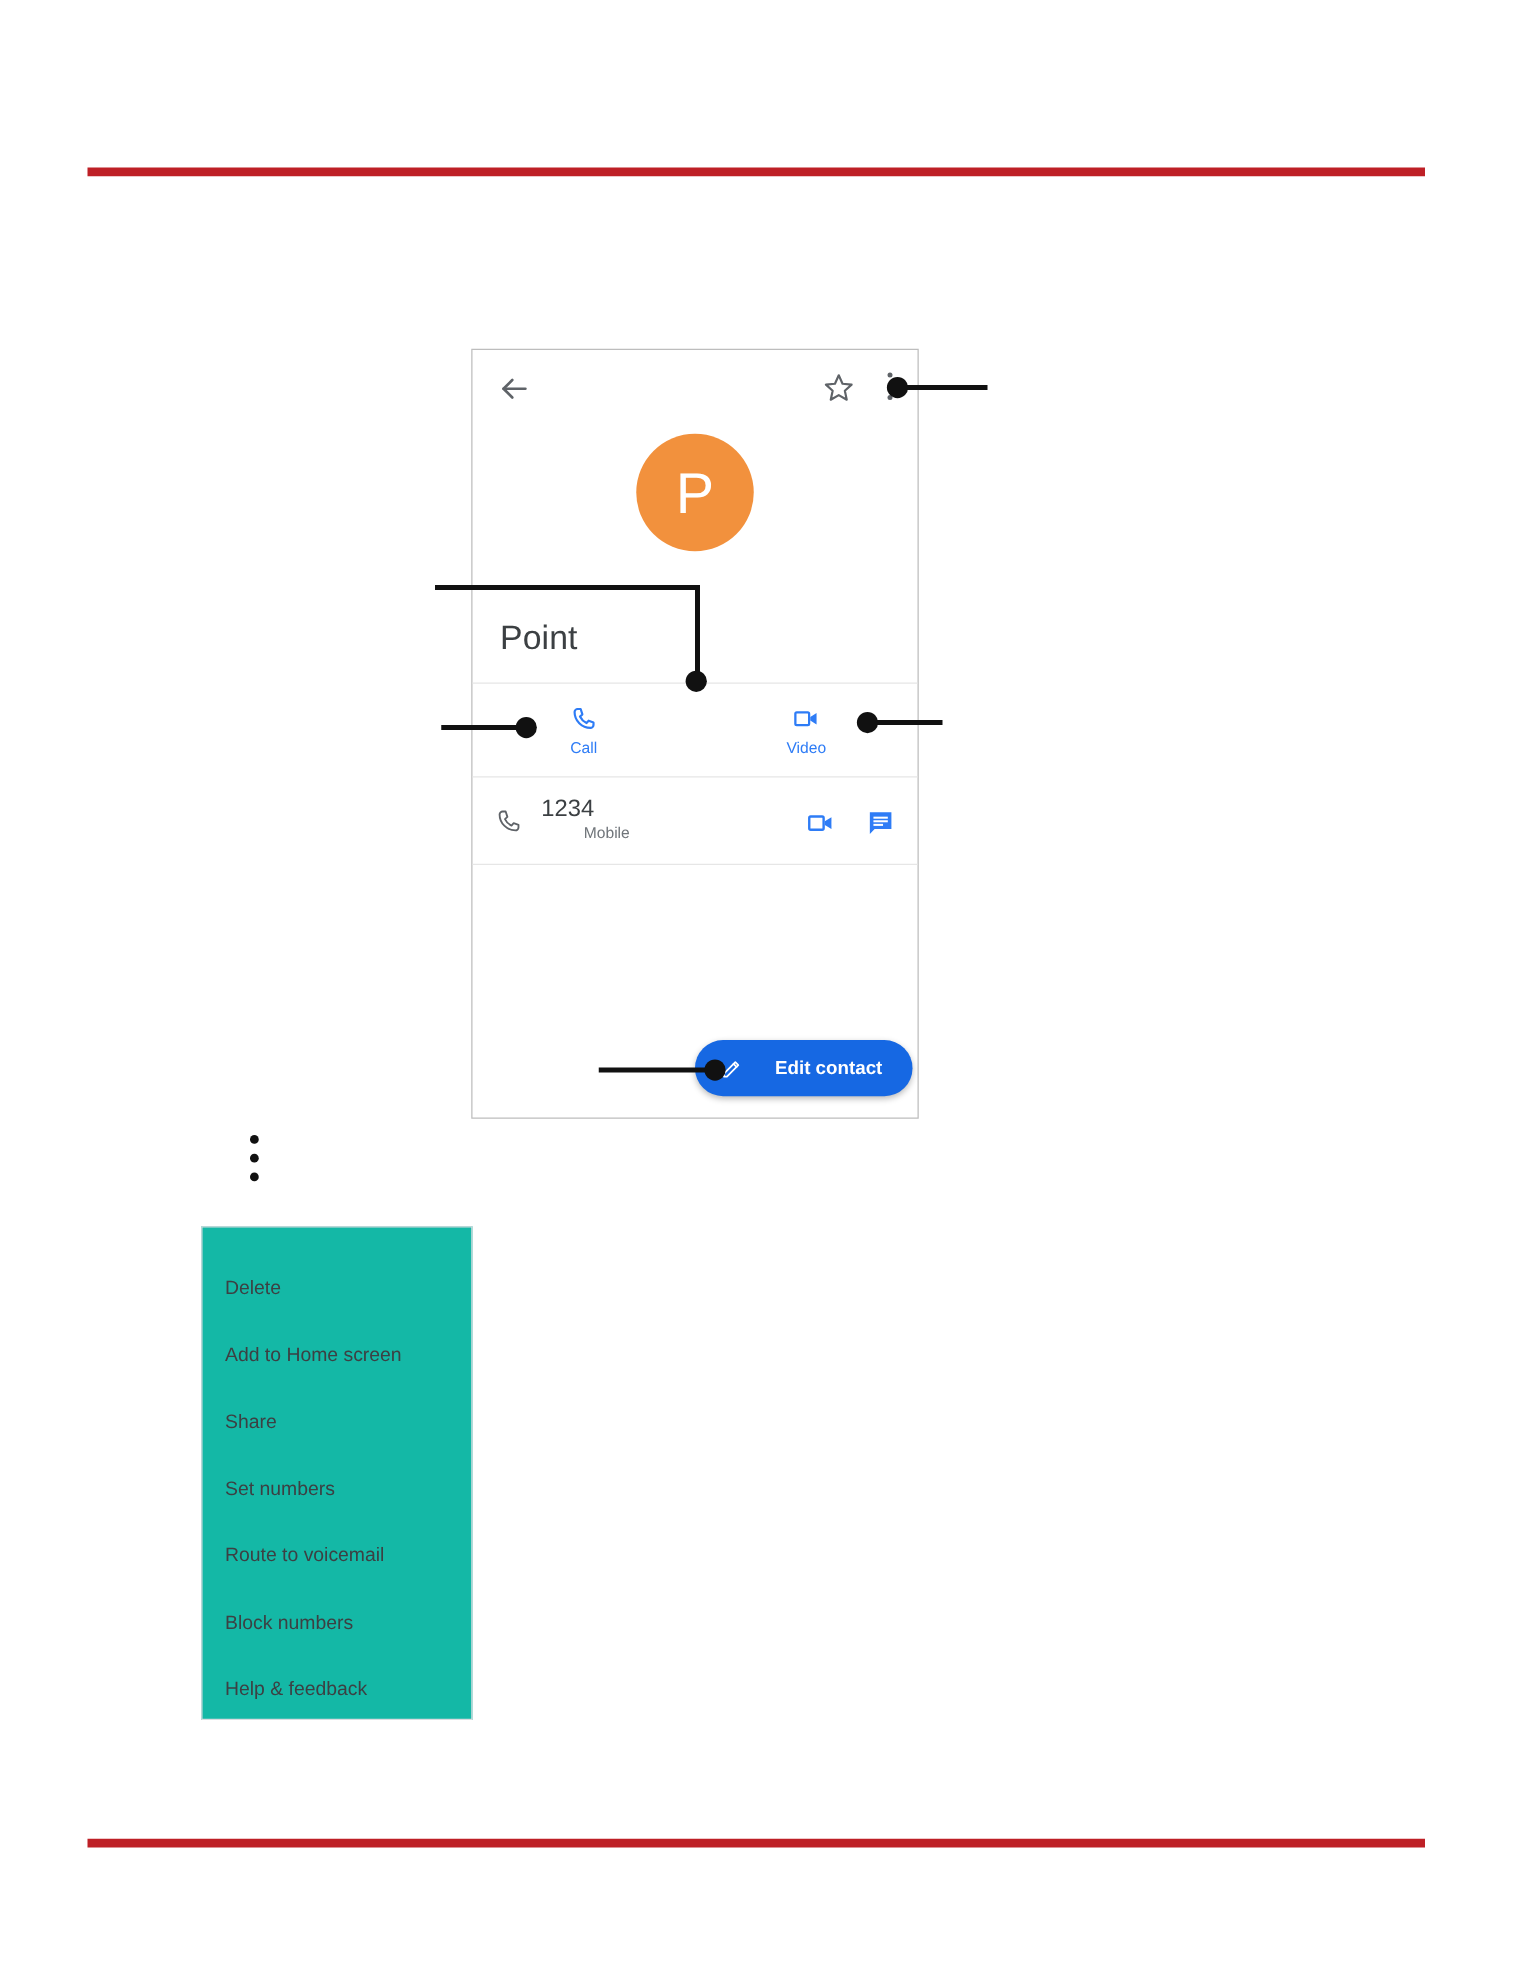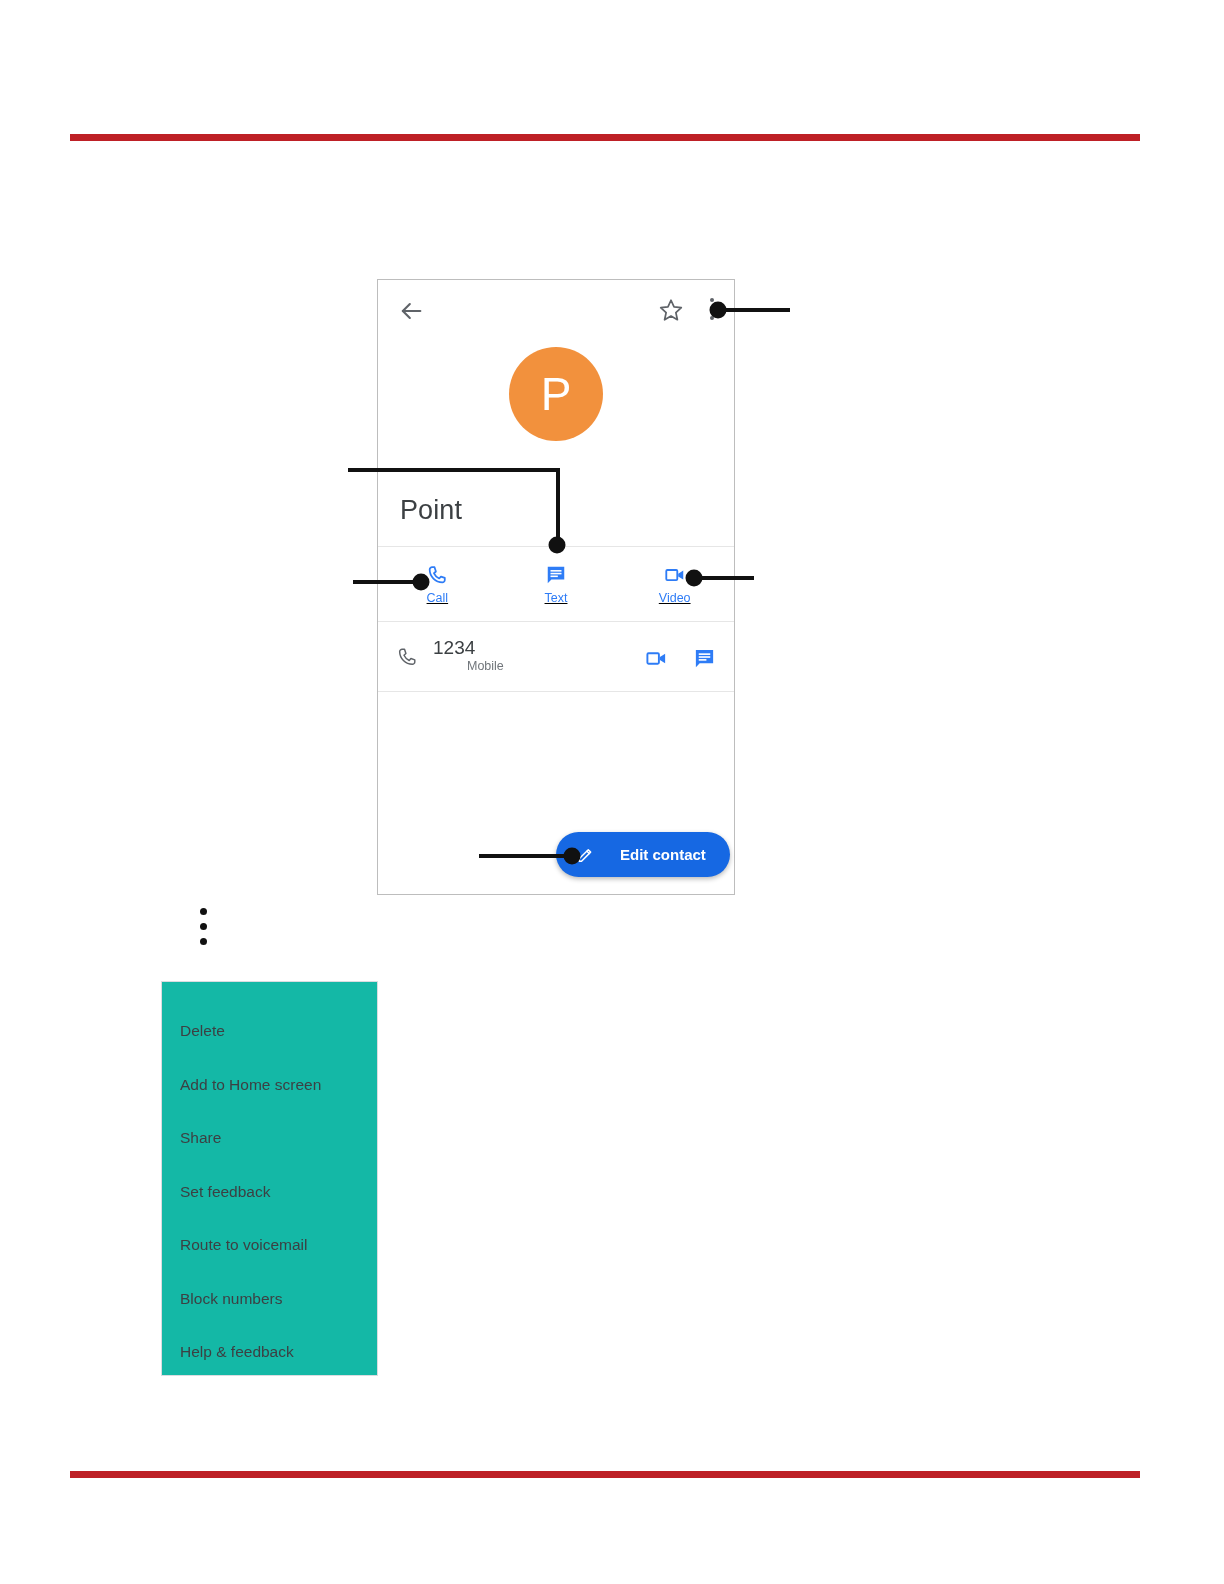--- a/index.html
+++ b/index.html
@@ -116,21 +116,20 @@
   .divider.d3 { top: 411px; }
 
   
   .actions {
     position: absolute;
     left: 0;
     top: 267px;
     width: 100%;
     height: 74px;
     display: flex;
-    text-decoration: underline;
   }
   .action {
     flex: 1 1 0;
     display: flex;
     flex-direction: column;
     align-items: center;
     justify-content: center;
     gap: 5px;
     color: #2E7CF6;
     font-size: 12.5px;
@@ -284,33 +283,20 @@
     <div class="action">
       <span class="glyph">
         <svg viewBox="0 0 24 24" width="22" height="22" fill="none" stroke="#2E7CF6" stroke-width="1.9" stroke-linecap="round" stroke-linejoin="round">
           <path d="M6.6 3.5 C5.3 3.5 4 4.8 4 6.1 c0 7.6 6.3 13.9 13.9 13.9 1.3 0 2.6-1.3 2.6-2.6 l0-2.2 -4.2-1.5 -1.9 2.1 c-2.5-1.2-4.5-3.2-5.7-5.7 l2.1-1.9 -1.5-4.7z"></path>
         </svg>
       </span>
       <span>Call</span>
     </div>
     <div class="action">
       <span class="glyph">
-        <svg viewBox="0 0 24 24" width="22" height="22" fill="#2E7CF6">
-          <path d="M3 3h18v14H7l-4 4z"></path>
-          <g fill="#ffffff">
-            <rect x="6" y="6.6" width="12" height="1.7"></rect>
-            <rect x="6" y="9.6" width="12" height="1.7"></rect>
-            <rect x="6" y="12.6" width="8" height="1.7"></rect>
-          </g>
-        </svg>
-      </span>
-      <span>Text</span>
-    </div>
-    <div class="action">
-      <span class="glyph">
         <svg viewBox="0 0 24 24" width="22" height="22" fill="none" stroke="#2E7CF6" stroke-width="2">
           <rect x="2.5" y="6.5" width="12" height="11" rx="1.2"></rect>
           <path d="M15.5 10.5 L21 7 v10 l-5.5-3.5z" fill="#2E7CF6" stroke="none"></path>
         </svg>
       </span>
       <span>Video</span>
     </div>
   </div>
 
   <div class="divider d2"></div>
@@ -387,19 +373,19 @@
 <div class="kebab-marker">
   <i></i>
   <i></i>
   <i></i>
 </div>
 
 <div class="menu">
   <div class="menu-item">Delete</div>
   <div class="menu-item">Add to Home screen</div>
   <div class="menu-item">Share</div>
-  <div class="menu-item">Set feedback</div>
+  <div class="menu-item">Set numbers</div>
   <div class="menu-item">Route to voicemail</div>
   <div class="menu-item">Block numbers</div>
   <div class="menu-item">Help &amp; feedback</div>
 </div>
 
 <div class="rule bottom"></div>
 
 </body></html>

